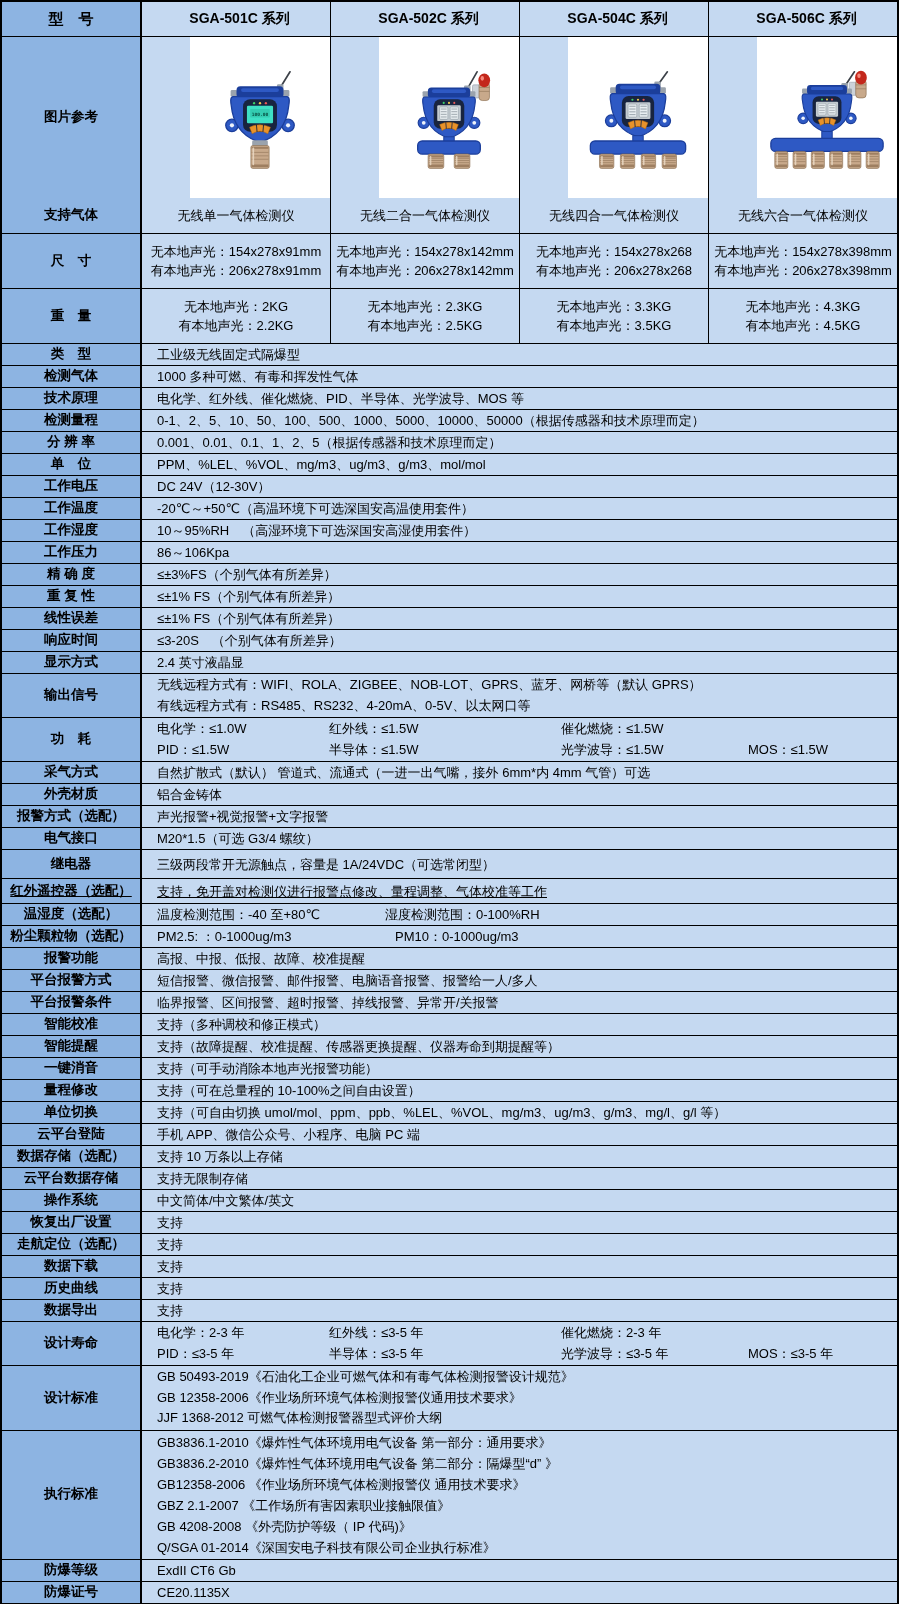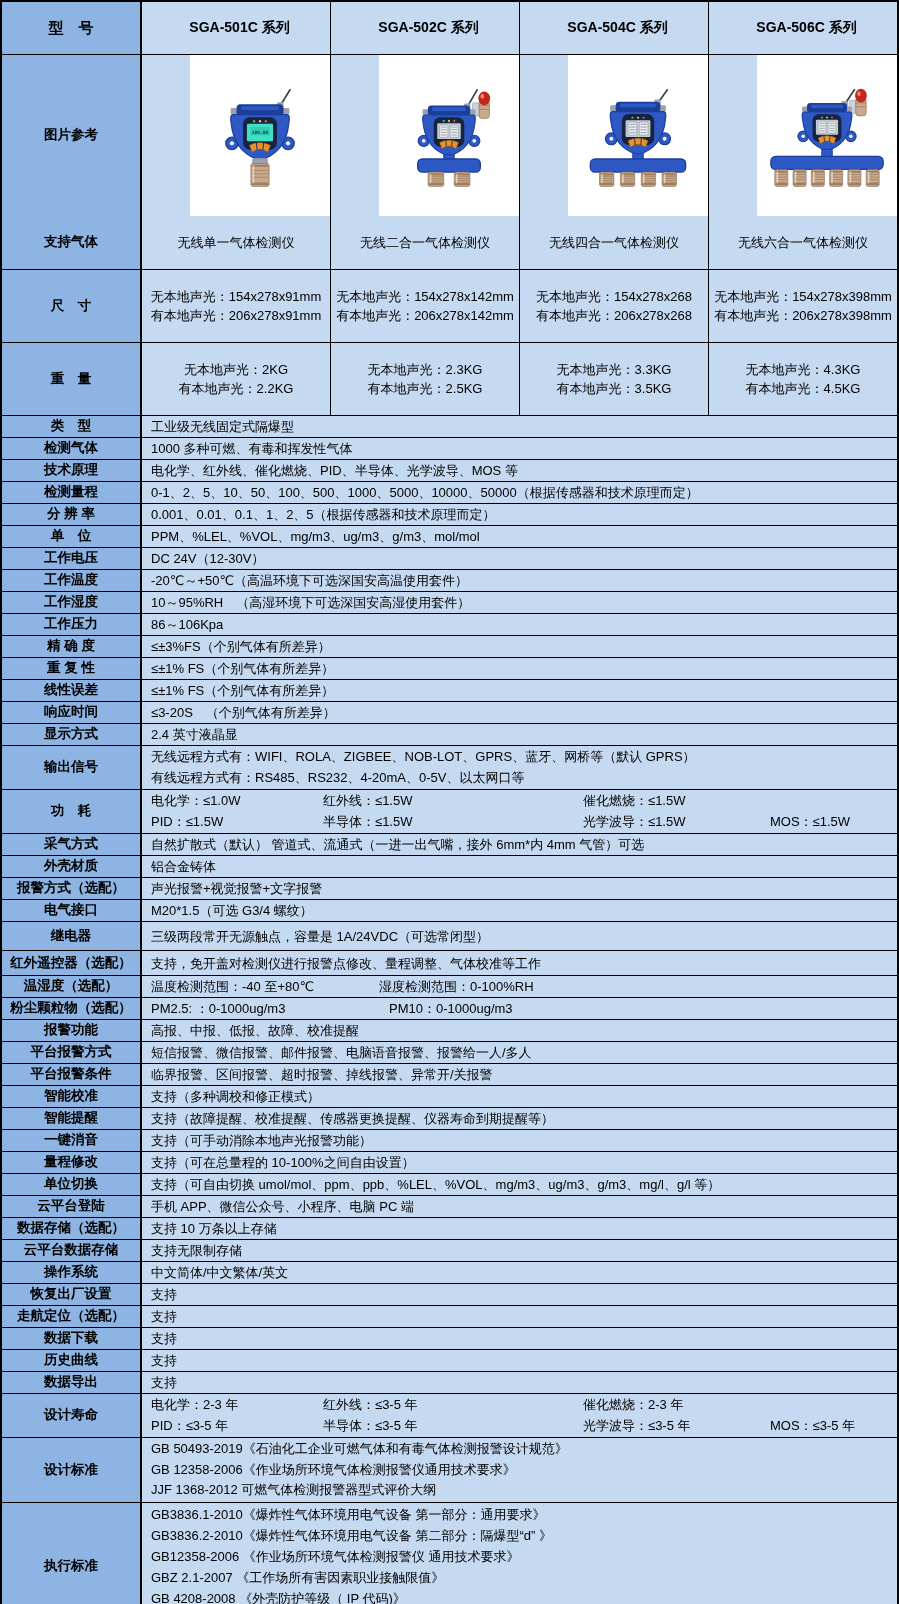--- a/index.html
+++ b/index.html
@@ -5,44 +5,44 @@
   * { box-sizing: border-box; }
   html,body { margin:0; padding:0; background:#ffffff; }
   body { width:899px; font-family:"Liberation Sans","DejaVu Sans",sans-serif; color:#000; }
   .tbl { width:899px; border:2px solid var(--border,#000); background:var(--value-bg,#C5D9F1); }
   .trow { display:flex; align-items:stretch; border-top:1px solid var(--border,#000); }
   .trow:first-child { border-top:0; }
   .cell { display:flex; flex-direction:column; justify-content:center; }
   .lbl { flex:0 0 140px; background:var(--label-bg,#8DB4E2); border-right:2px solid var(--border,#000);
          align-items:center; text-align:center; font-weight:700; font-size:13.5px; line-height:1.2; padding:1px 2px; }
   .val { background:var(--value-bg,#C5D9F1); font-size:13px; }
-  .col { flex:1 1 0; align-items:center; text-align:center; border-right:1px solid var(--border,#000); padding:17px 2px; }
+  .col { flex:1 1 0; align-items:center; text-align:center; border-right:1px solid var(--border,#000); padding:8px 2px; }
   .trow .col:last-child { border-right:0; }
-  .merged { flex:1 1 auto; padding:1px 9px; align-items:flex-start; }
+  .merged { flex:1 1 auto; padding:1px 15px; align-items:flex-start; }
   .line { line-height:19px; white-space:nowrap; }
   .header { min-height:25px;gap:7px; }
   .header .lbl { font-size:15px; }
   .model { font-weight:700; font-size:14px; }
   .imgrow { height:162px; }
   .imgcell { background:var(--image-bg,#fff); padding:8px;margin-left:48px; }
   .imgcell svg { display:block; width:100%; height:100%; }
   .cols { min-height:22px; }
   .h42 { min-height:43px; }
   .h42 .col { justify-content:space-evenly; }
   .segline { display:flex;gap:32px; }
   .seg { white-space:nowrap; display:inline-block; }
   .segline .seg:nth-child(1){ min-width:140px; }
   .segline .seg:nth-child(2){ min-width:200px; }
-  .segline .seg:nth-child(3){ min-width:155px;margin-left:28px; }
+  .segline .seg:nth-child(3){ min-width:155px; }
   [data-name="row-temp-humidity"] .seg:nth-child(1){ min-width:196px; }
   [data-name="row-temp-humidity"] .seg:nth-child(2){ min-width:0; }
   [data-name="row-dust"] .seg:nth-child(1){ min-width:206px; }
   [data-name="row-dust"] .seg:nth-child(2){ min-width:0; }
   [data-name="row-relay"] { min-height:29px; }
-  [data-name="row-ir-remote"] { min-height:25px; }
+  [data-name="row-ir-remote"] { min-height:25px;text-decoration:underline; }
   [data-name="row-output-signal"] .line,
   [data-name="row-power-consumption"] .line,
   [data-name="row-design-life"] .line { line-height:20.5px; }
   [data-name="row-design-standards"] .line { line-height:20.5px;text-align:center; }
   [data-name="row-execution-standards"] .line { line-height:21px; }
 </style>
 </head>
 <body data-name="page">
 
 <div class="tbl" data-name="spec-table">

